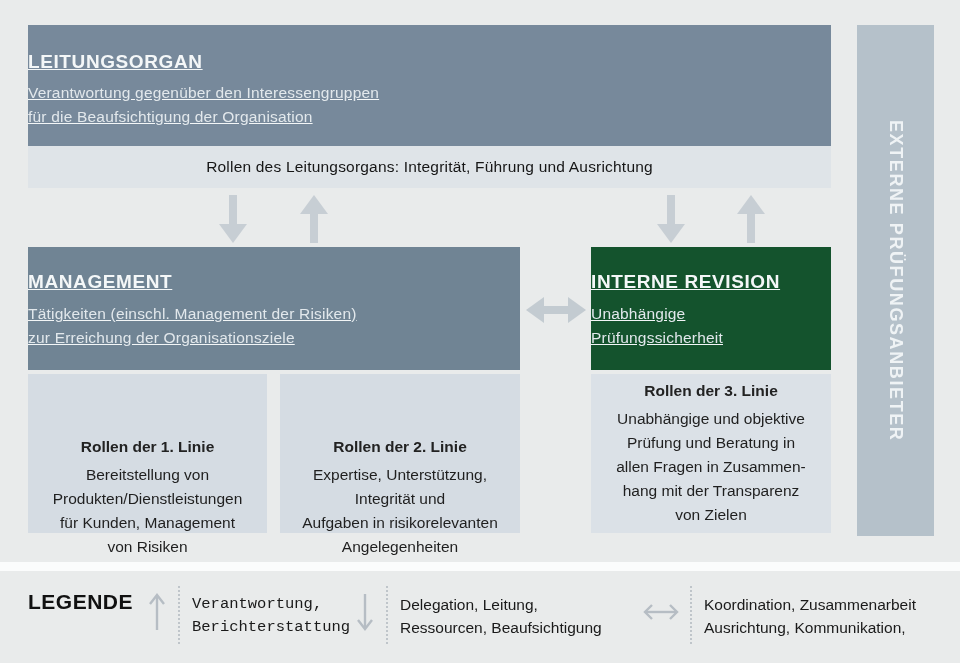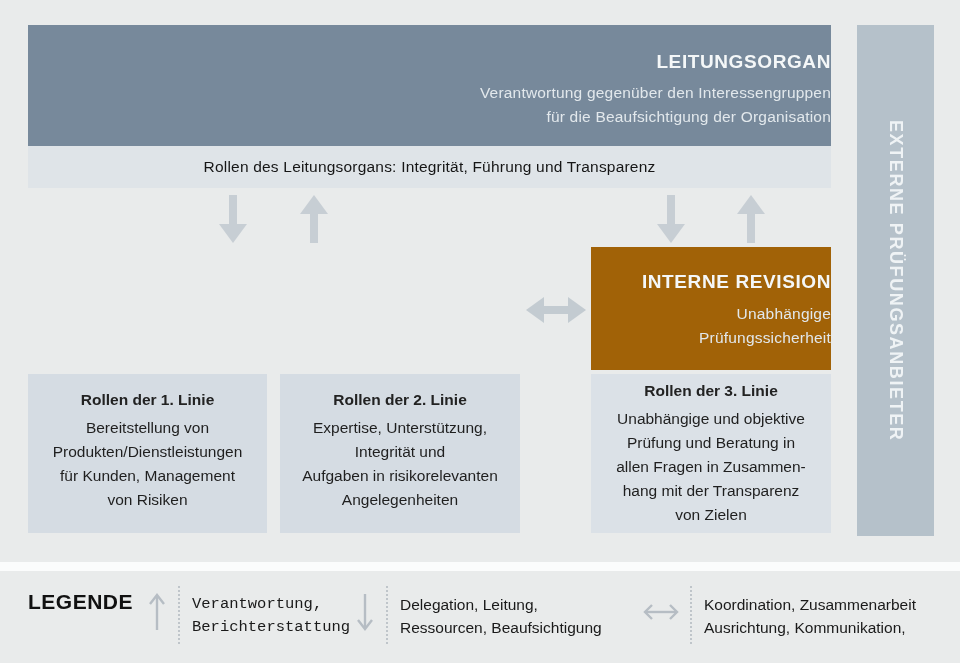--- a/index.html
+++ b/index.html
@@ -9,48 +9,48 @@
   }
   .page{
     position:relative;
     width:960px;height:663px;
     background:#e9ebeb;
     overflow:hidden;
   }
   .abs{position:absolute;}
 
   
-  .darkbox{color:#f3f6f7;text-align:right;}
+  .darkbox{color:#f3f6f7;text-align:left;text-decoration:underline;}
   .darkbox .bigtitle{
     font-weight:bold;font-size:19px;letter-spacing:0.6px;color:#f4f7f8;
   }
   .darkbox .sub{font-size:15.5px;line-height:24px;color:#e2e8ec;letter-spacing:0.2px;}
   .box-top{left:28px;top:25px;width:803px;height:121px;background:#77899b;}
   .box-top .bigtitle{padding-top:26px;}
   .box-top .sub{margin-top:8px;}
   .box-mgmt{left:28px;top:247px;width:492px;height:123px;background:#70828f;background:#708494;}
-  .box-ia{left:591px;top:247px;width:240px;height:123px;background:#a16207;}
+  .box-ia{left:591px;top:247px;width:240px;height:123px;background:#14532d;}
   .box-mgmt .bigtitle,.box-ia .bigtitle{padding-top:24px;}
   .box-mgmt .sub,.box-ia .sub{margin-top:9px;}
 
   
   .strip{
     left:28px;top:146px;width:803px;height:42px;background:#dfe4e8;
     display:flex;align-items:center;justify-content:center;
     font-size:15.5px;color:#161616;letter-spacing:0.2px;
   }
 
   
   .litebox{text-align:center;color:#1d1d1d;top:374px;height:159px;}
   .litebox .ltitle{font-weight:bold;font-size:15.5px;color:#222;}
   .litebox .lbody{font-size:15.5px;line-height:24px;margin-top:7px;color:#1f1f1f;}
   .box-l1{left:28px;width:239px;background:#d5dce3;}
   .box-l2{left:280px;width:240px;background:#d5dce3;}
   .box-l3{left:591px;width:240px;background:#dbe1e7;}
-  .box-l1 .ltitle,.box-l2 .ltitle{padding-top:17px;}
+  .box-l1 .ltitle,.box-l2 .ltitle{padding-top:17px;margin-top:47px;}
   .box-l3 .ltitle{padding-top:8px;}
 
   
   .extbar{
     left:857px;top:25px;width:77px;height:511px;background:#b5c1ca;
     display:flex;align-items:center;justify-content:center;
   }
   .extbar .vtext{
     writing-mode:vertical-rl;
     font-weight:bold;font-size:18px;letter-spacing:1.6px;
@@ -83,40 +83,47 @@
 
   <div class="abs darkbox box-top">
     <div class="bigtitle">LEITUNGSORGAN</div>
     <div class="sub">
       <div>Verantwortung gegenüber den Interessengruppen</div>
       <div>für die Beaufsichtigung der Organisation</div>
     </div>
   </div>
 
   <div class="abs strip">
-    <span>Rollen des Leitungsorgans: Integrität, Führung und Transparenz</span>
+    <span>Rollen des Leitungsorgans: Integrität, Führung und Ausrichtung</span>
   </div>
 
   <svg class="abs bigarrow" style="left:218px;top:195px;" viewBox="0 0 30 48">
     <rect x="11" y="0" width="8" height="31"></rect>
     <polygon points="1,29 29,29 15,48"></polygon>
   </svg>
   <svg class="abs bigarrow" style="left:299px;top:195px;" viewBox="0 0 30 48">
     <polygon points="1,19 29,19 15,0"></polygon>
     <rect x="11" y="17" width="8" height="31"></rect>
   </svg>
   <svg class="abs bigarrow" style="left:656px;top:195px;" viewBox="0 0 30 48">
     <rect x="11" y="0" width="8" height="31"></rect>
     <polygon points="1,29 29,29 15,48"></polygon>
   </svg>
   <svg class="abs bigarrow" style="left:736px;top:195px;" viewBox="0 0 30 48">
     <polygon points="1,19 29,19 15,0"></polygon>
     <rect x="11" y="17" width="8" height="31"></rect>
   </svg>
 
+  <div class="abs darkbox box-mgmt">
+    <div class="bigtitle">MANAGEMENT</div>
+    <div class="sub">
+      <div>Tätigkeiten (einschl. Management der Risiken)</div>
+      <div>zur Erreichung der Organisationsziele</div>
+    </div>
+  </div>
 
   <svg class="abs dblarrow" style="left:526px;top:296px;" viewBox="0 0 60 28">
     <polygon points="0,14 18,1 18,27"></polygon>
     <rect x="16" y="10" width="28" height="8"></rect>
     <polygon points="60,14 42,1 42,27"></polygon>
   </svg>
 
   <div class="abs darkbox box-ia">
     <div class="bigtitle">INTERNE REVISION</div>
     <div class="sub">

